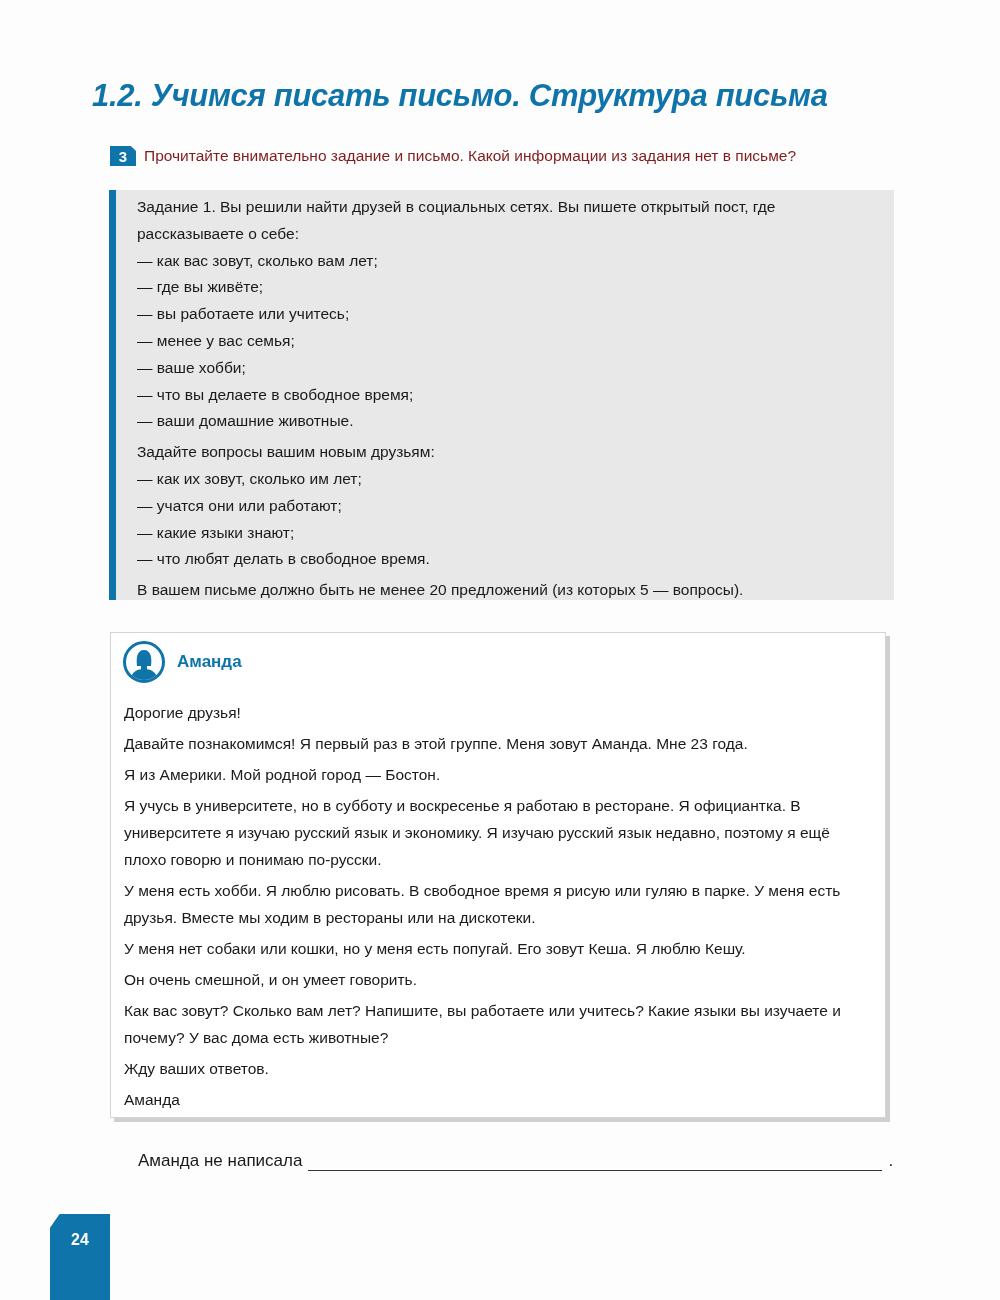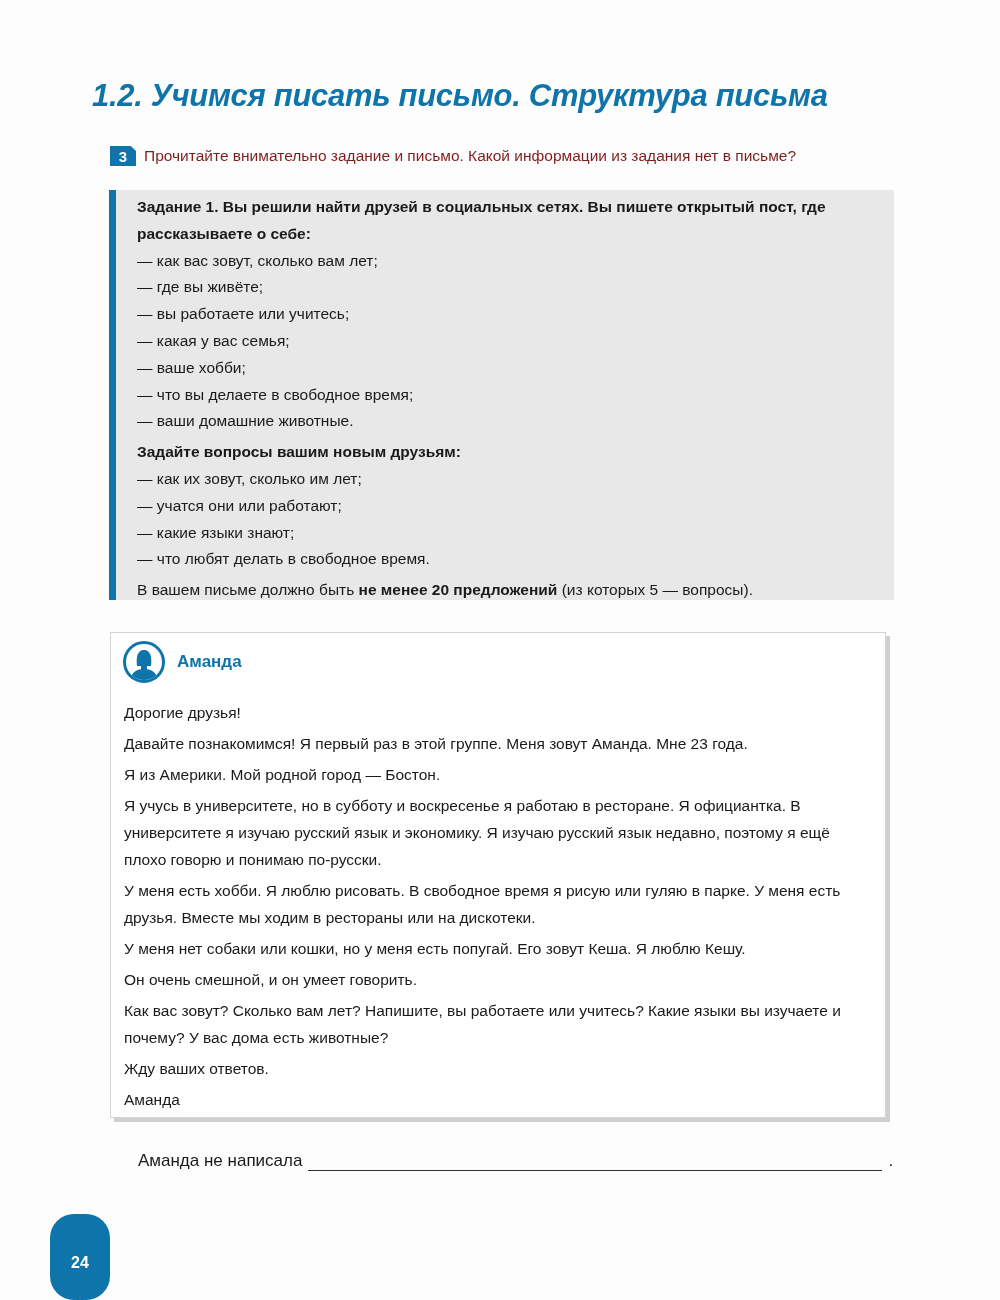--- a/index.html
+++ b/index.html
@@ -33,21 +33,21 @@
     .assignment {
       position: absolute; left: 109px; top: 190px;
       width: 785px; height: 410px;
       background: #e8e8e8;
       border-left: 7px solid #0e74a9;
       box-sizing: border-box;
       padding: 4px 20px 0 21px;
       font-size: 15.5px;
     }
     .assignment .line { line-height: 26.8px; }
-    .assignment .bold { font-weight: bold; }
+    .assignment .bold { font-weight: normal; }
     .assignment .gap { margin-top: 4px; }
     .card {
       position: absolute; left: 110px; top: 632px;
       width: 776px; height: 486px;
       background: #fff;
       border: 1px solid #d4d4d4;
       box-shadow: 4px 4px 0 #cfcfcf;
       box-sizing: border-box;
     }
     .card-header {
@@ -75,21 +75,21 @@
     .answer-line {
       display: inline-block; width: 574px; height: 18px;
       border-bottom: 1px solid #333; margin-left: 6px; margin-right: 6px;
     }
     .footer-tab {
       position: absolute; left: 50px; top: 1214px;
       width: 60px; height: 86px; background: #0e74a9;
       clip-path: polygon(16% 0, 100% 0, 100% 100%, 0 100%, 0 16%);
       color: #fff; font-weight: bold; font-size: 16px;
       display: flex; justify-content: center;
-      box-sizing: border-box; padding-top: 40px; border-radius: 24px;
+      box-sizing: border-box; padding-top: 17px;
     }
     .footer-text {
       position: absolute; left: 133px; top: 1298px;
       font-size: 14px; color: #1a1a1a;
     }
   </style>
 </head>
 <body>
 
 <h1 class="title">1.2. Учимся писать письмо. Структура письма</h1>
@@ -98,21 +98,21 @@
   <span class="task-num">3</span>
   <span class="task-text">Прочитайте внимательно задание и письмо. Какой информации из задания нет в письме?</span>
 </div>
 
 <div class="assignment">
   <div class="line bold">Задание 1. Вы решили найти друзей в социальных сетях. Вы пишете открытый пост, где рассказываете о себе:</div>
   <div>
     <div class="line">— как вас зовут, сколько вам лет;</div>
     <div class="line">— где вы живёте;</div>
     <div class="line">— вы работаете или учитесь;</div>
-    <div class="line">— какая у вас семья;</div>
+    <div class="line">— менее у вас семья;</div>
     <div class="line">— ваше хобби;</div>
     <div class="line">— что вы делаете в свободное время;</div>
     <div class="line">— ваши домашние животные.</div>
   </div>
   <div class="line bold gap">Задайте вопросы вашим новым друзьям:</div>
   <div>
     <div class="line">— как их зовут, сколько им лет;</div>
     <div class="line">— учатся они или работают;</div>
     <div class="line">— какие языки знают;</div>
     <div class="line">— что любят делать в свободное время.</div>

